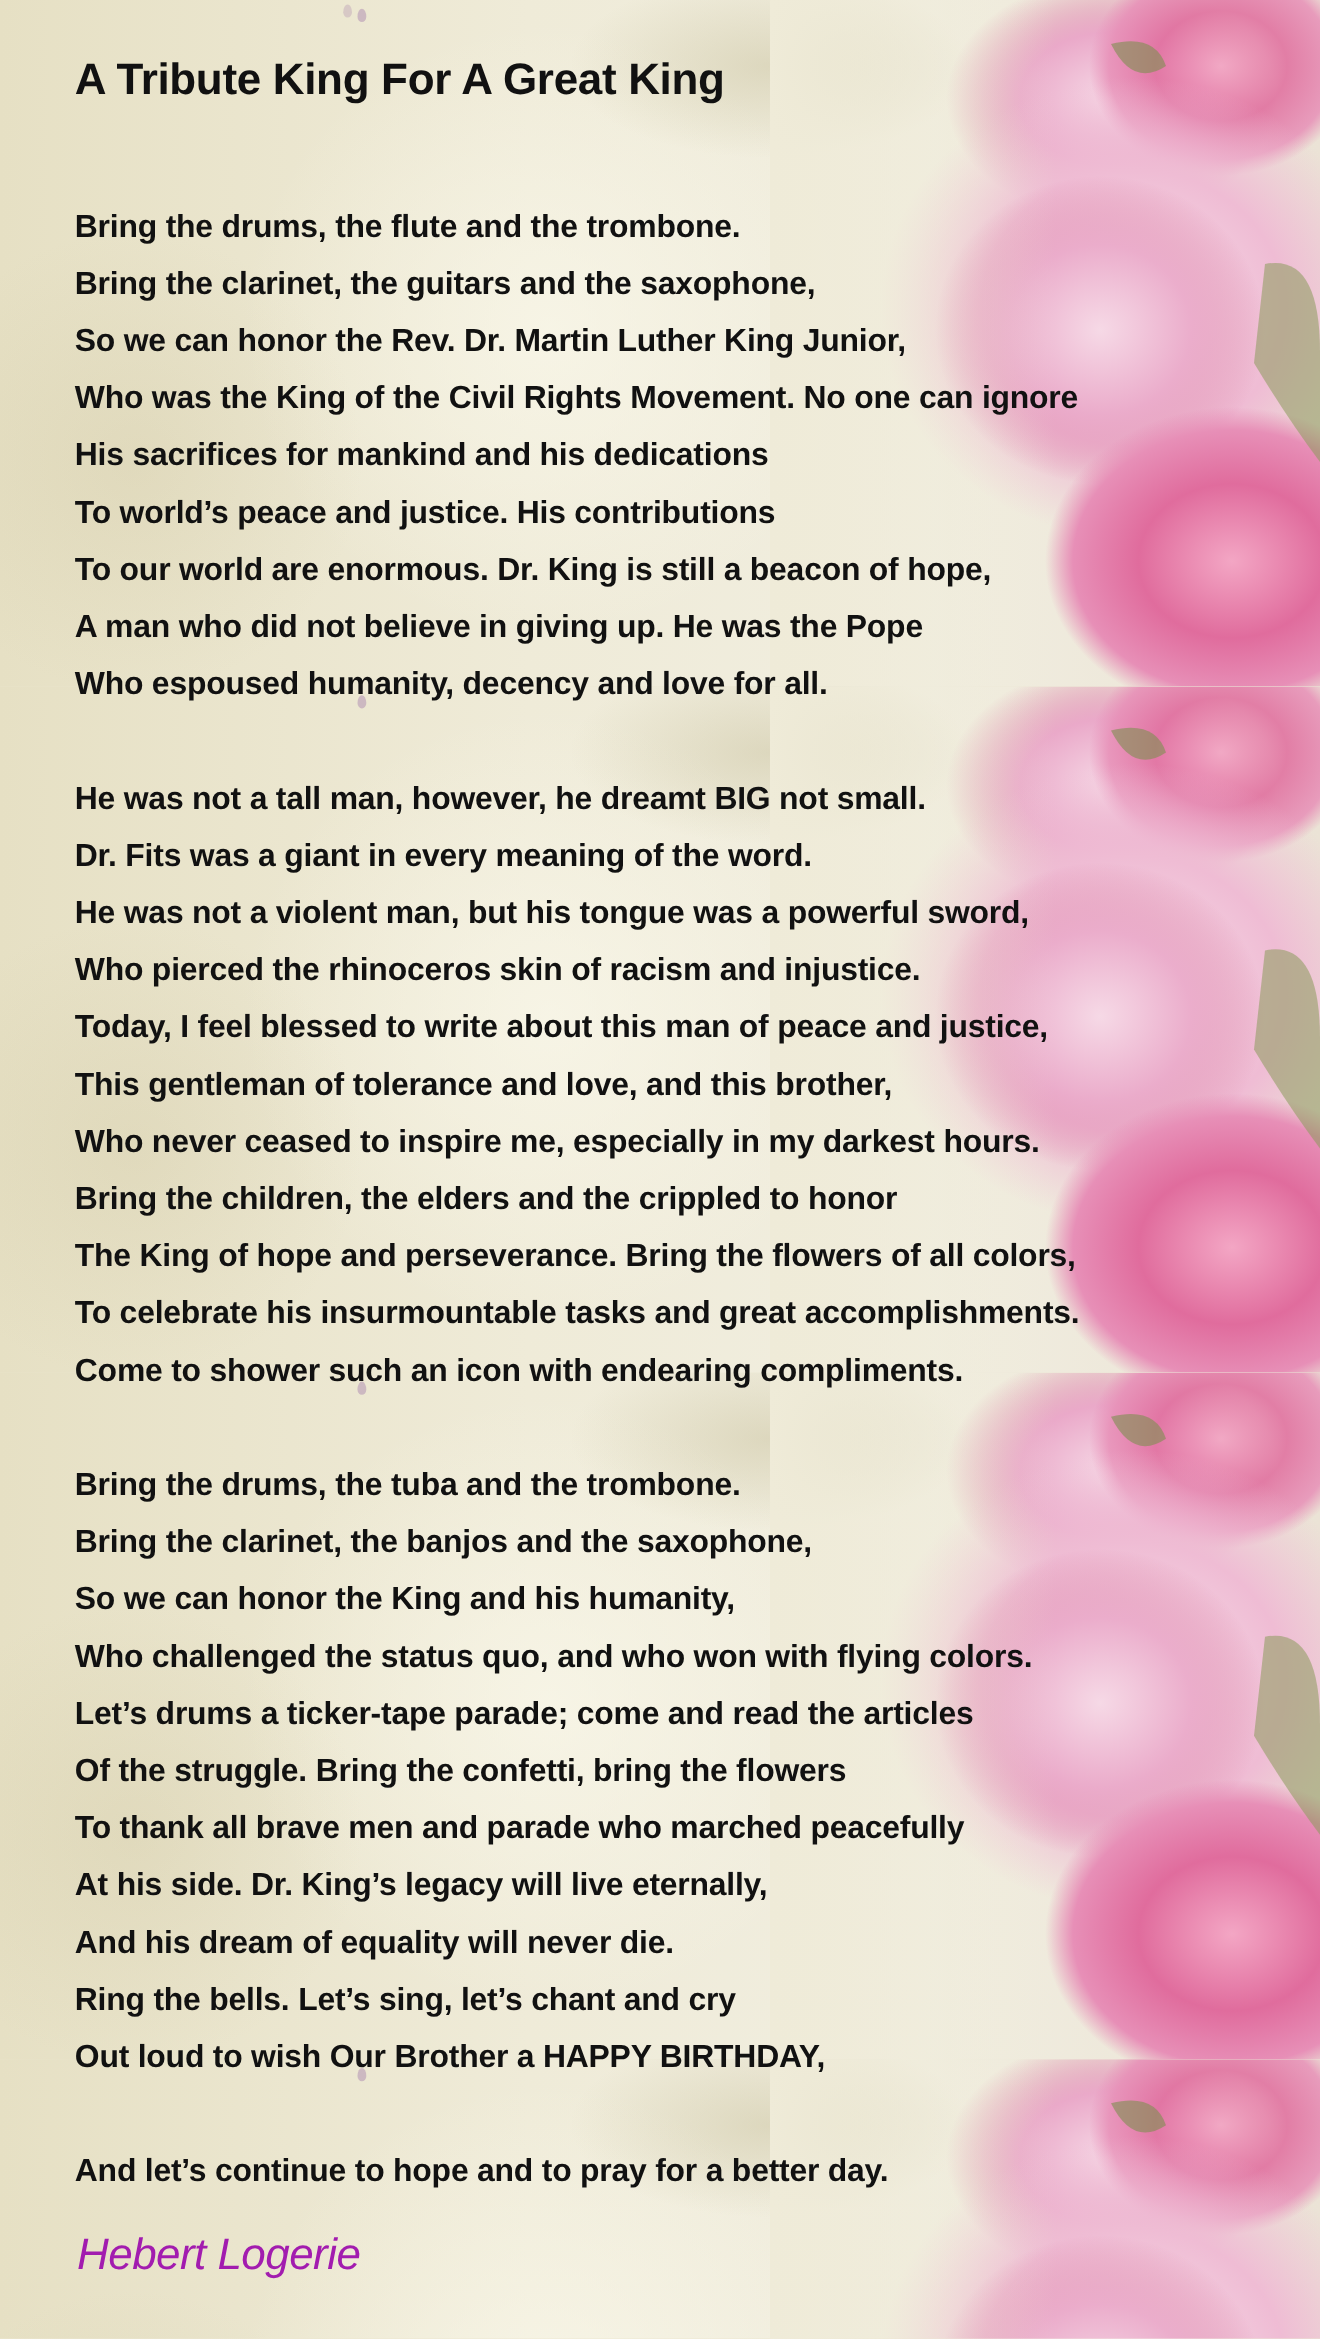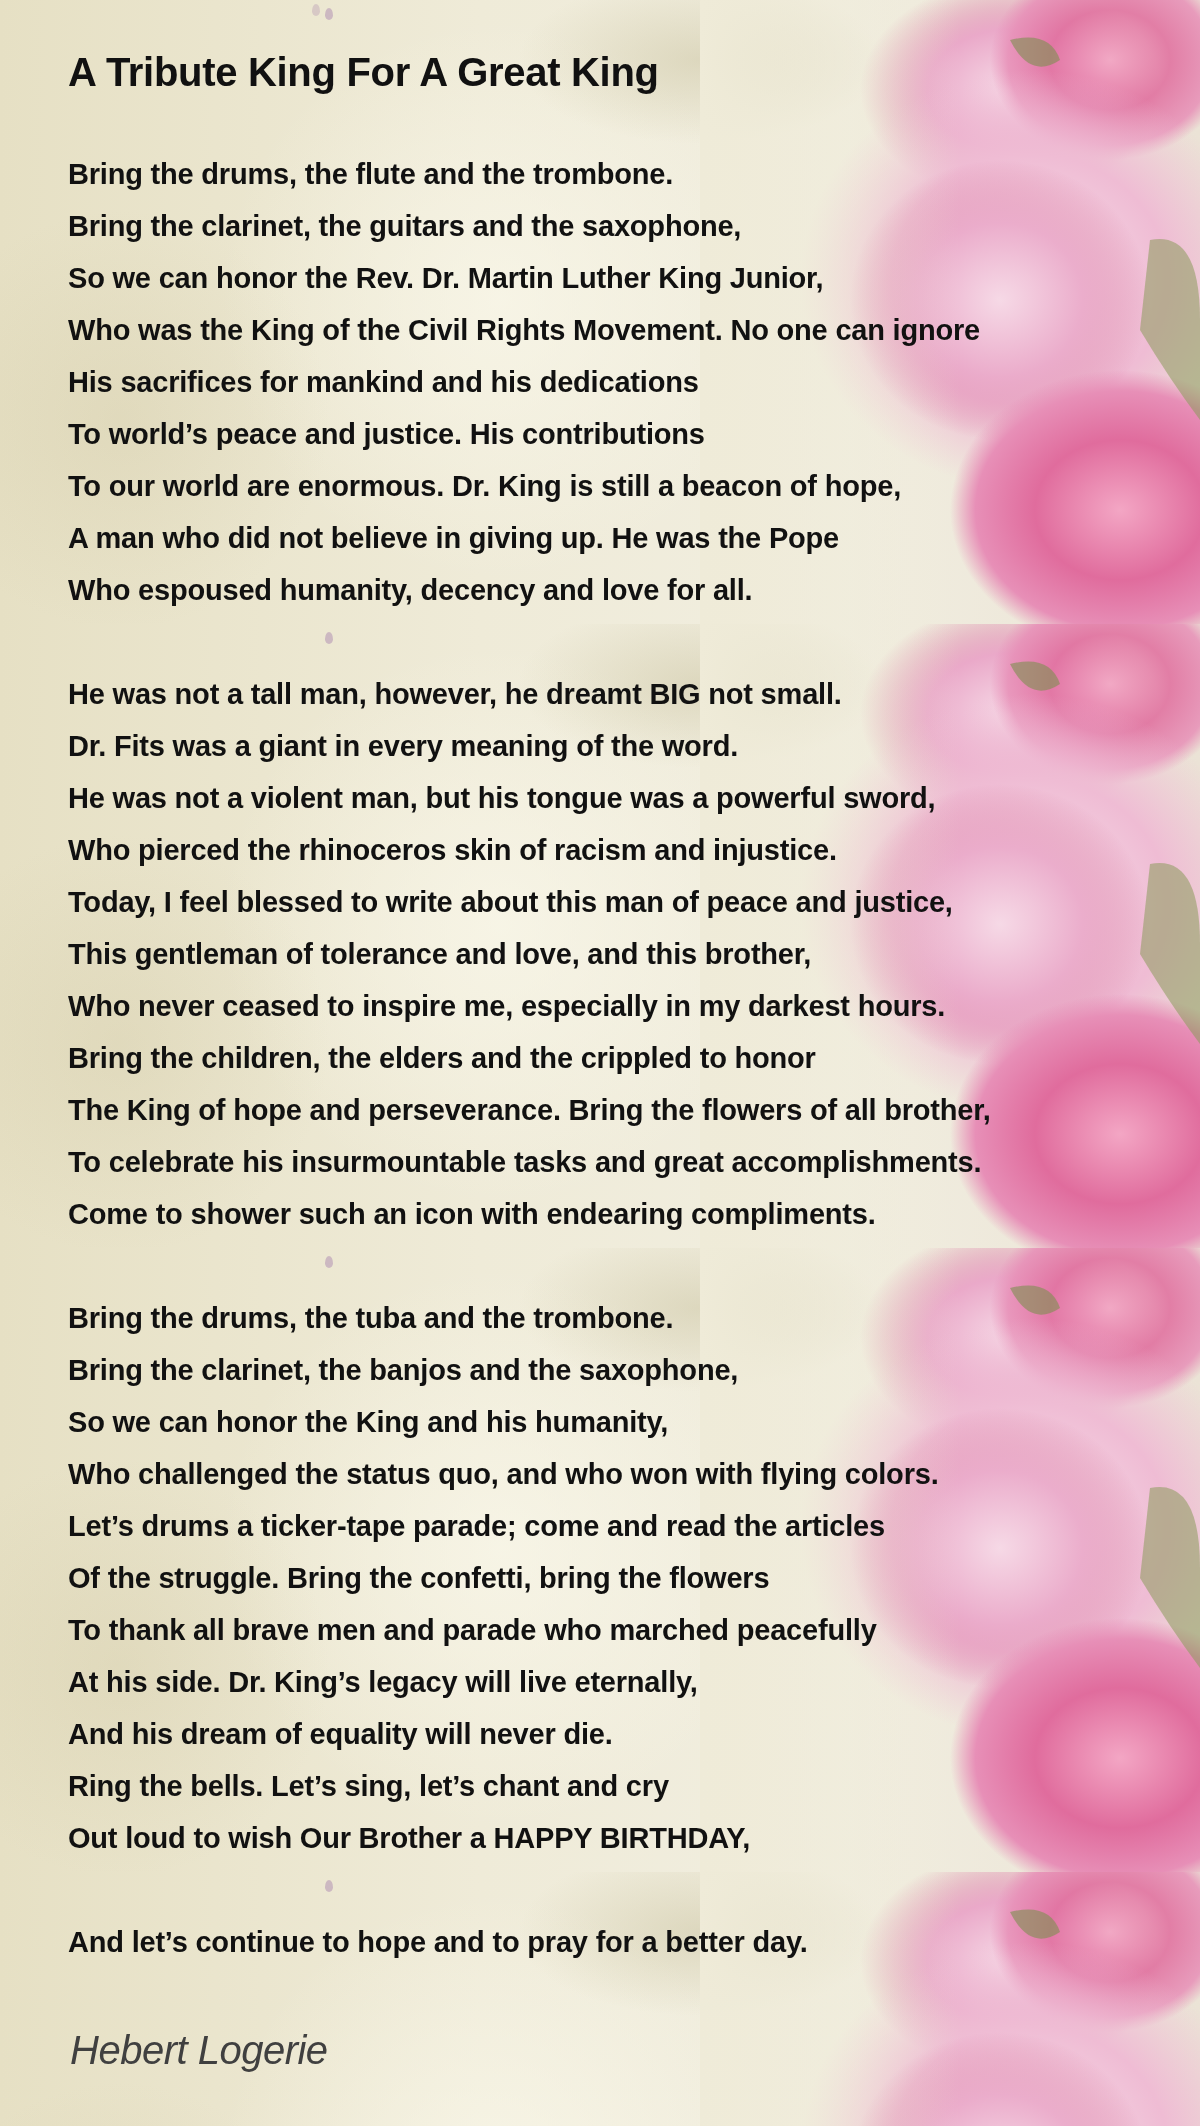--- a/index.html
+++ b/index.html
@@ -19,25 +19,25 @@
   }
   .petal-drop { position: absolute; width: 8px; height: 12px; border-radius: 50% 50% 50% 50% / 60% 60% 40% 40%; background: #b89ab5; opacity: 0.6; }
   .content { position: absolute; left: 0; top: 0; width: 1200px; z-index: 2; }
   .title {
     position: absolute; left: 68px; top: 50px;
     font-size: 40px; font-weight: bold; color: #111; margin: 0; white-space: nowrap;
     letter-spacing: -0.3px;
   }
   .line {
     position: absolute; left: 68px; font-size: 29px; font-weight: bold; color: #111;
-    white-space: nowrap; letter-spacing: -0.2px;
+    white-space: nowrap; letter-spacing: -0.2px; margin-top: 32px;
   }
   .author {
     position: absolute; left: 70px; top: 2028px; font-size: 40px; font-style: italic;
-    color: #404040; white-space: nowrap; letter-spacing: -0.5px;
+    color: #a21caf; white-space: nowrap; letter-spacing: -0.5px;
   }
 </style>
 </head>
 <body>
 
 <div class="bg">
 
   <div class="tile" style="top:0px">
     <svg width="1200" height="624" style="position:absolute;left:0;top:0">
       <defs>
@@ -130,21 +130,21 @@
 
   <div>
     <div class="line" style="top:678px">He was not a tall man, however, he dreamt BIG not small.</div>
     <div class="line" style="top:730px">Dr. Fits was a giant in every meaning of the word.</div>
     <div class="line" style="top:782px">He was not a violent man, but his tongue was a powerful sword,</div>
     <div class="line" style="top:834px">Who pierced the rhinoceros skin of racism and injustice.</div>
     <div class="line" style="top:886px">Today, I feel blessed to write about this man of peace and justice,</div>
     <div class="line" style="top:938px">This gentleman of tolerance and love, and this brother,</div>
     <div class="line" style="top:990px">Who never ceased to inspire me, especially in my darkest hours.</div>
     <div class="line" style="top:1042px">Bring the children, the elders and the crippled to honor</div>
-    <div class="line" style="top:1094px">The King of hope and perseverance. Bring the flowers of all brother,</div>
+    <div class="line" style="top:1094px">The King of hope and perseverance. Bring the flowers of all colors,</div>
     <div class="line" style="top:1146px">To celebrate his insurmountable tasks and great accomplishments.</div>
     <div class="line" style="top:1198px">Come to shower such an icon with endearing compliments.</div>
   </div>
 
   <div>
     <div class="line" style="top:1302px">Bring the drums, the tuba and the trombone.</div>
     <div class="line" style="top:1354px">Bring the clarinet, the banjos and the saxophone,</div>
     <div class="line" style="top:1406px">So we can honor the King and his humanity,</div>
     <div class="line" style="top:1458px">Who challenged the status quo, and who won with flying colors.</div>
     <div class="line" style="top:1510px">Let’s drums a ticker-tape parade; come and read the articles</div>

